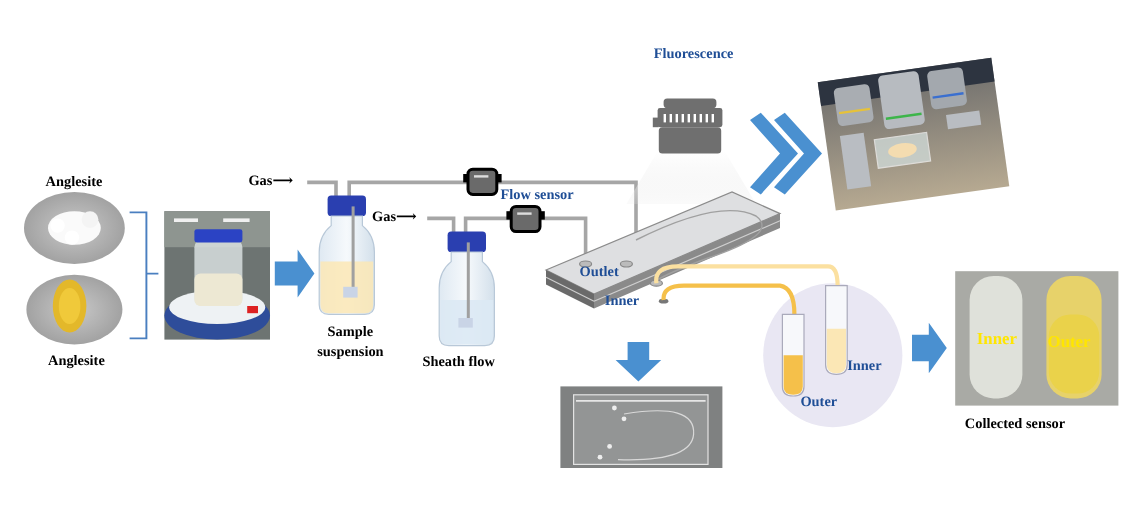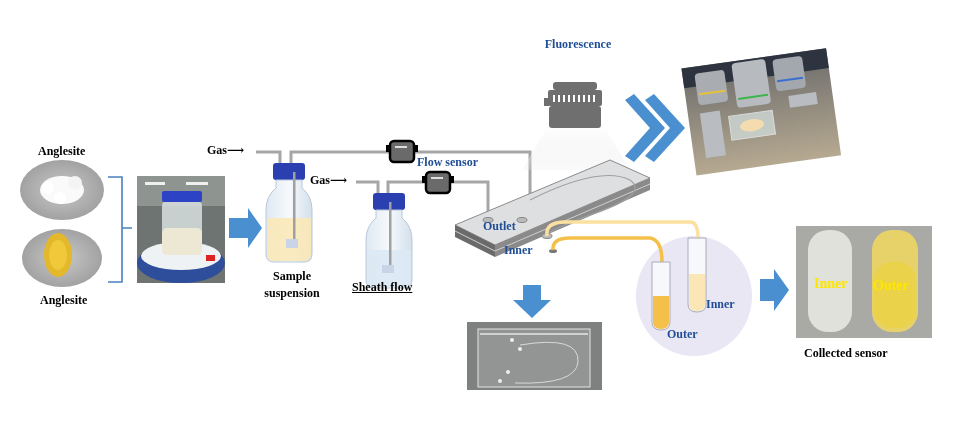--- a/index.html
+++ b/index.html
@@ -204,21 +204,21 @@
 <div class="lbl" style="left:310px;top:173px;">
   <span>Gas</span><span>⟶</span>
 </div>
 
 <div class="lbl blue" style="left:417px;top:155px;">Flow sensor</div>
 
 <div class="lbl lbl-c" style="left:250px;top:268px;width:84px;">
   <div>Sample</div>
   <div>suspension</div>
 </div>
-<div class="lbl" style="left:352px;top:280px;text-decoration:underline;">Sheath flow</div>
+<div class="lbl" style="left:352px;top:294px;">Sheath flow</div>
 
 <div class="lbl lbl-c blue" style="left:528px;top:36px;width:100px;">
   <div>Fluorescence</div>
 </div>
 
 <div class="lbl blue" style="left:483px;top:219px;">Outlet</div>
 <div class="lbl blue" style="left:504px;top:243px;">Inner</div>
 
 <div class="lbl blue" style="left:706px;top:297px;">Inner</div>
 <div class="lbl blue" style="left:667px;top:327px;">Outer</div>

